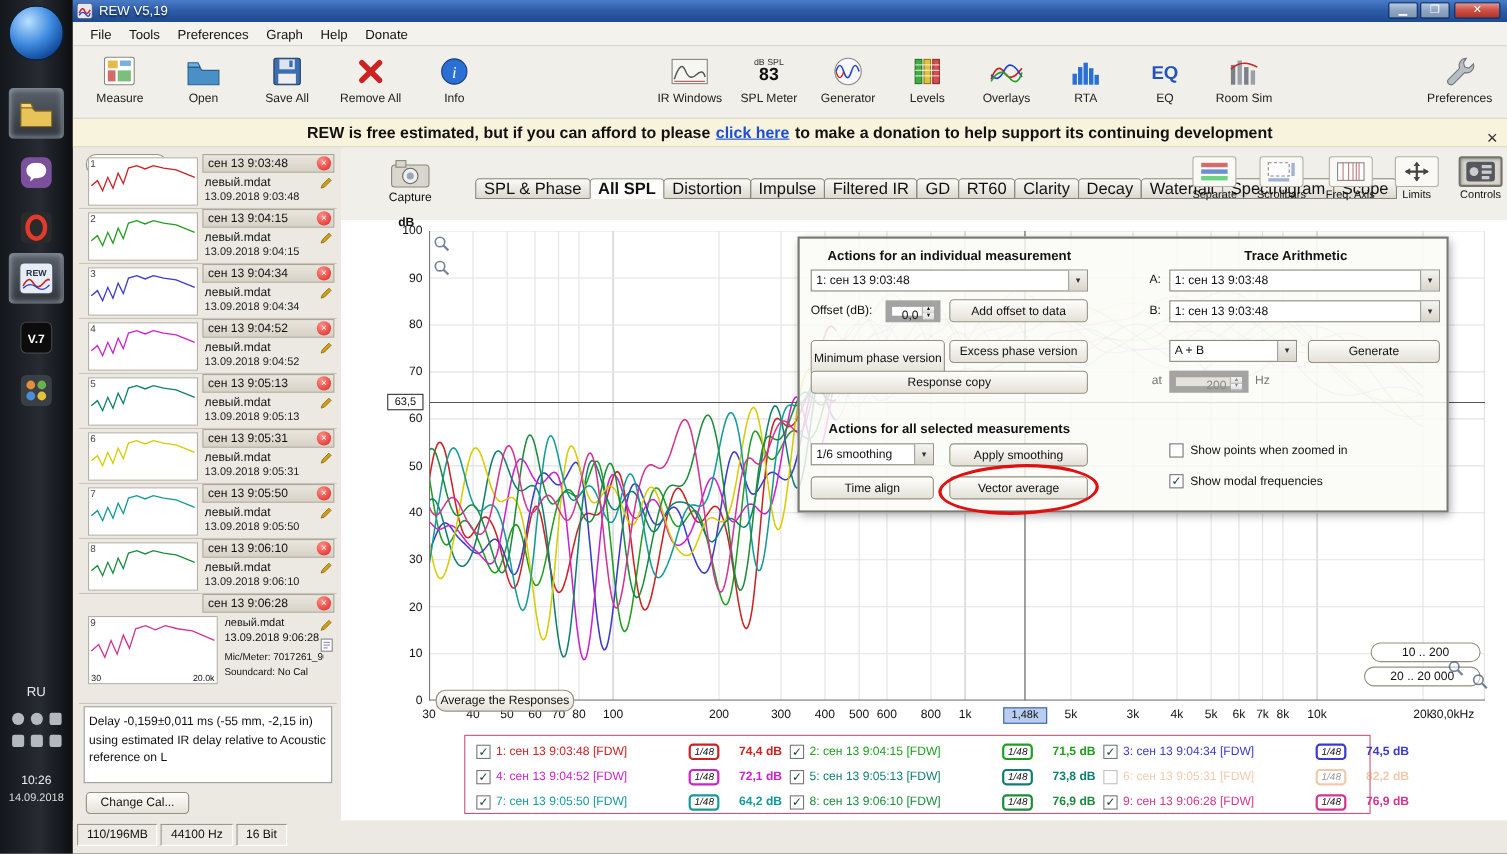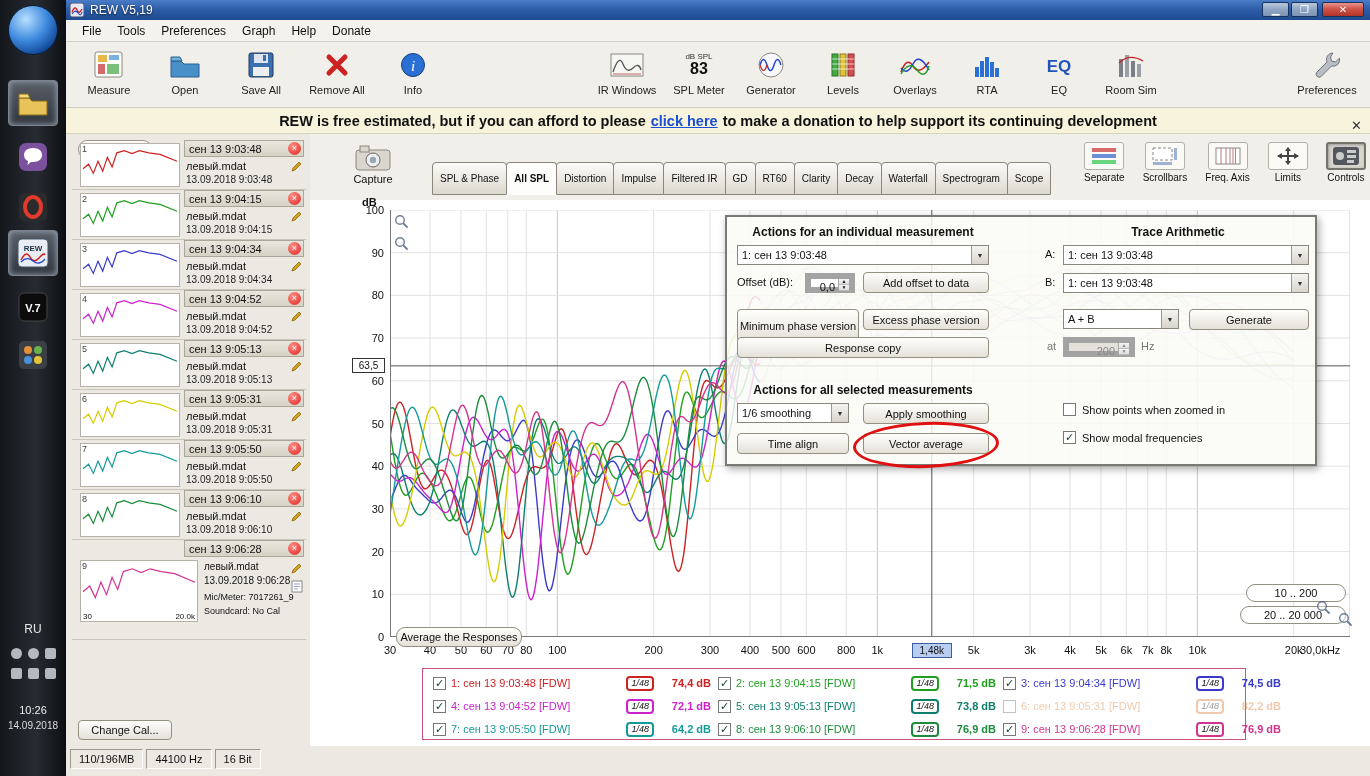--- a/index.html
+++ b/index.html
@@ -59,21 +59,21 @@
 .spin.dis{background:#e4e1da;color:#888}
 .spv{flex:1;text-align:right;padding:2px 3px}
 .sparr{width:11px;display:flex;flex-direction:column;border-left:1px solid #aaa}
 .sparr i{flex:1;font-style:normal;font-size:5px;line-height:1;display:flex;align-items:center;justify-content:center;background:linear-gradient(#f6f6f4,#ddd);border-bottom:1px solid #bbb}
 .cb{width:13px;height:13px;border:1px solid #777;background:#fff;display:inline-flex;align-items:center;justify-content:center;font-size:11px;color:#143;flex:0 0 13px}
 
 #graphpanel{position:absolute;left:244px;top:134px;width:1060px;height:612px;background:#f1efe9}
 #whitearea{position:absolute;left:0;top:66px;width:1060px;height:546px;background:#fff}
 #capture{position:absolute;left:38px;top:10px;width:50px;text-align:center}
 #tabs{position:absolute;left:122px;top:28px;display:flex}
-.tab{height:33px;padding:0 7px;display:flex;align-items:center;background:linear-gradient(#fbfaf7,#dcd9cf);border:1px solid #8a867a;border-radius:4px 4px 0 0;margin-right:-1px;font-size:10px}
+.tab{height:19px;padding:0 7px;display:flex;align-items:center;background:linear-gradient(#fbfaf7,#dcd9cf);border:1px solid #8a867a;border-radius:4px 4px 0 0;margin-right:-1px;font-size:15px}
 .tab.on{background:#fdfdfb;border-bottom-color:#fdfdfb;font-weight:bold;position:relative;z-index:2}
 #gcontrols{position:absolute;left:774px;top:8px;width:282px;display:flex;justify-content:space-between}
 .gctl{display:flex;flex-direction:column;align-items:center;gap:2px}
 .gctl .ic{width:40px;height:28px;border:1px solid #b2afa4;border-radius:3px;background:#faf9f6;display:flex;align-items:center;justify-content:center}
 .gctl.pressed .ic{background:#d8d5cc;border:2px solid #76736a;box-shadow:inset 1px 1px 3px #999}
 .gctl .lb{font-size:10px}
 #plot{position:absolute;left:80px;top:76px;width:960px;height:427px;background:#fff}
 #dbunit{position:absolute;left:52px;top:62px;font-size:11px;font-weight:bold}
 .ytick{position:absolute;left:38px;width:36px;text-align:right;font-size:11px}
 .xtick{position:absolute;top:510px;width:40px;text-align:center;font-size:11px}
@@ -493,20 +493,25 @@
             </svg>
           </span>
           <span class="mic" style="top:40px">
             <svg width="12" height="13">
               <rect x="1" y="1" width="10" height="11" fill="#fff" stroke="#888"></rect>
               <path d="M3 4h6M3 6.5h6M3 9h4" stroke="#99c"></path>
             </svg>
           </span>
         </div>
       </div>
+    <div id="delaybox">
+      <div>Delay -0,159±0,011 ms (-55 mm, -2,15 in)</div>
+      <div>using estimated IR delay relative to Acoustic</div>
+      <div>reference on  L</div>
+    </div>
     <div id="changecal" class="btn">Change Cal...</div>
   </div>
 
   <div id="graphpanel">
     <div id="whitearea"></div>
 
     <div id="capture">
       <span>
         <svg width="36" height="27">
             <rect x="1" y="6" width="34" height="20" rx="3" fill="#d9d6cd" stroke="#8a877c"></rect>

